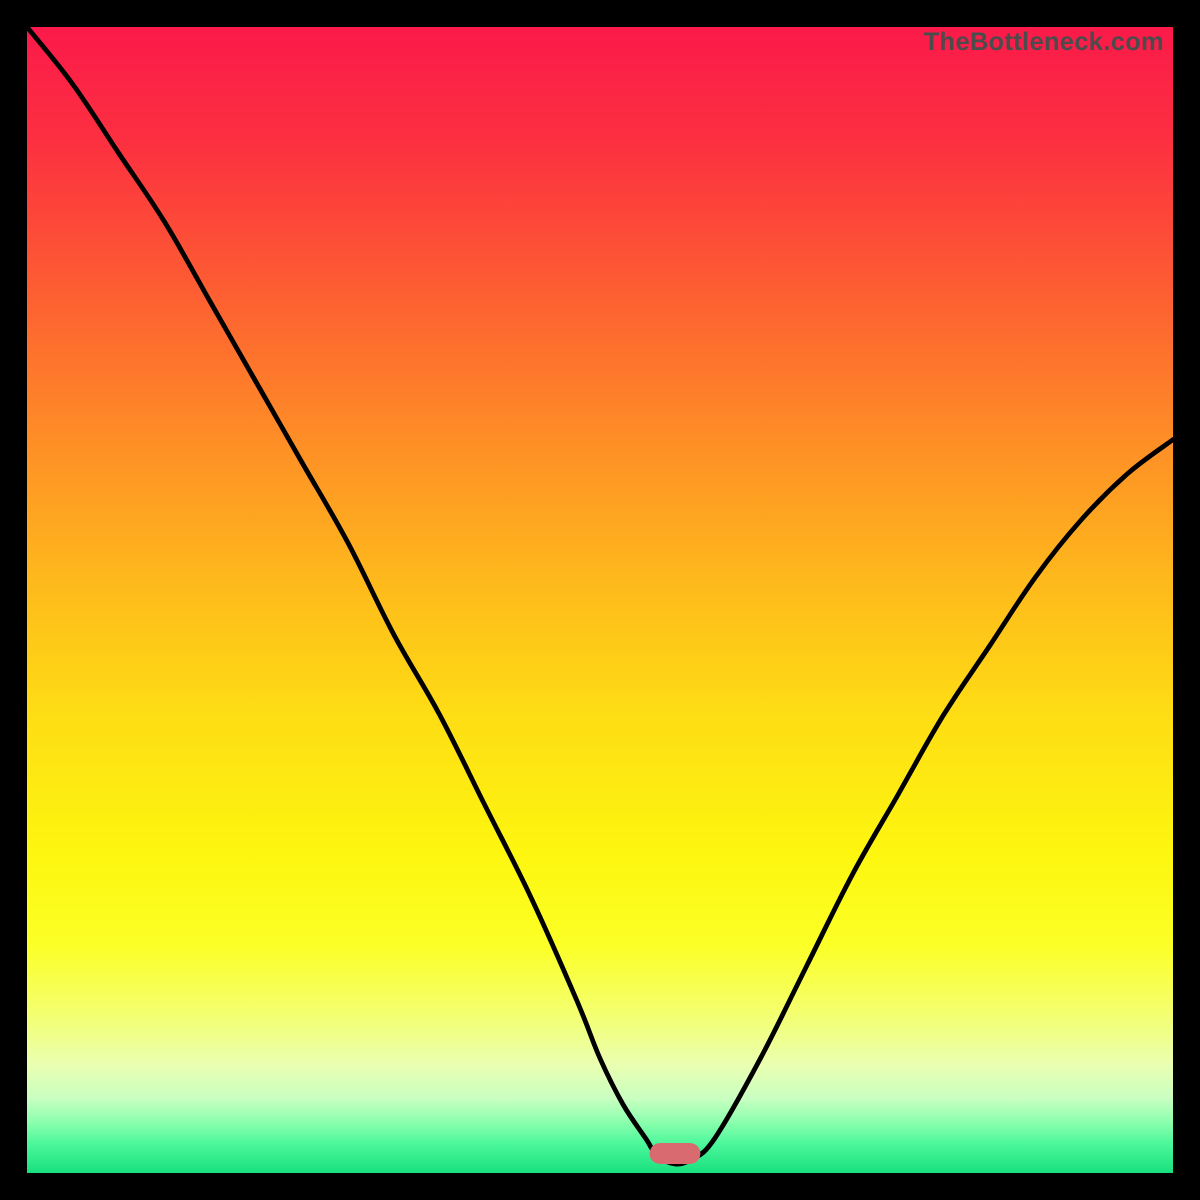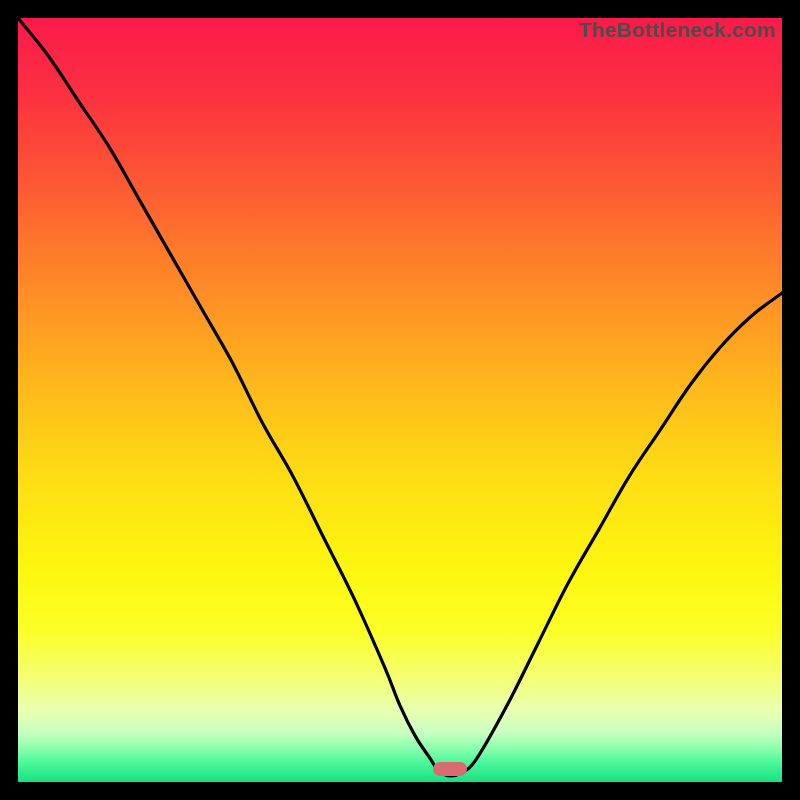--- a/index.html
+++ b/index.html
@@ -33,21 +33,21 @@
     position: absolute;
     inset: 0;
     width: 100%;
     height: 100%;
   }
   .watermark {
     position: absolute;
     top: 0px;
     right: 6px;
     color: #4c4c4c;
-    font-size: 21px;
+    font-size: 17px;
     font-weight: 600;
     letter-spacing: 0.2px;
     user-select: none;
     pointer-events: none;
   }
   .marker {
     position: absolute;
     width: 34px;
     height: 14px;
     border-radius: 7px;

